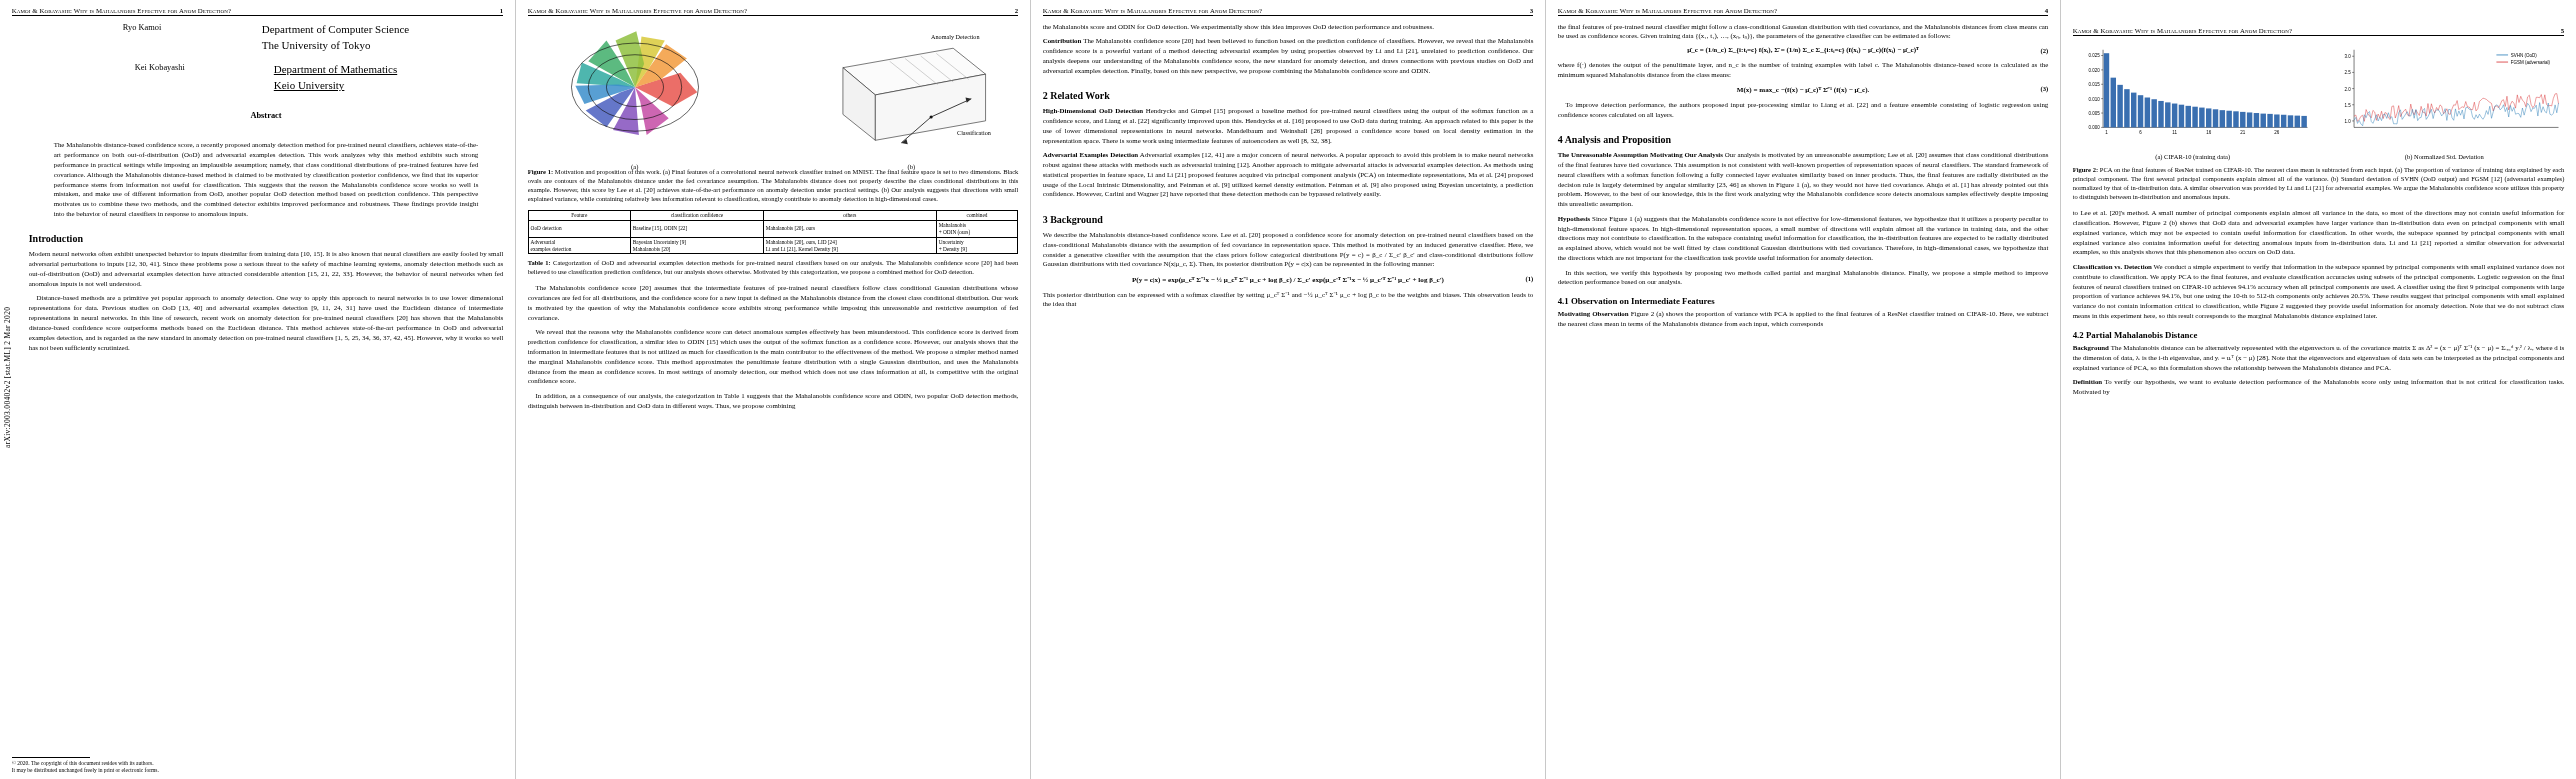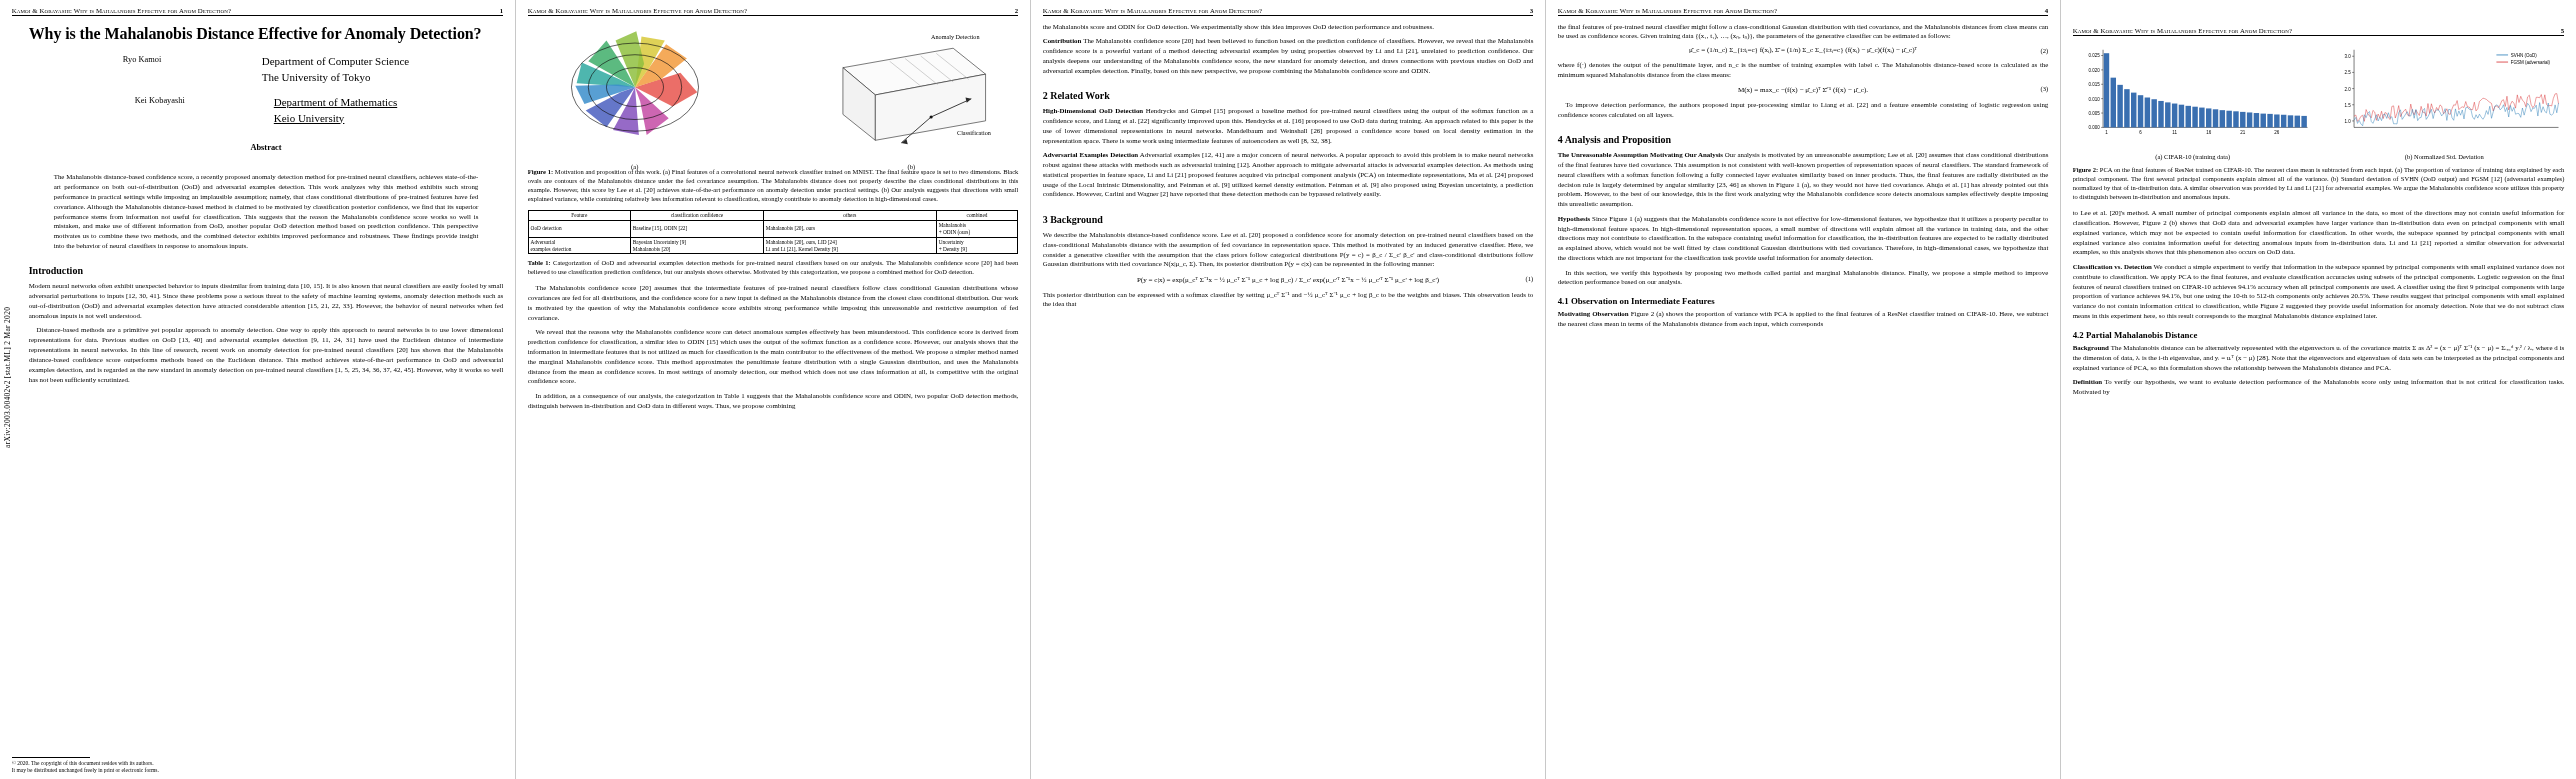--- a/index.html
+++ b/index.html
@@ -24,21 +24,21 @@
   h3.sub{font-size:8.8px;font-weight:bold;margin:9px 0 3.2px 0;}
   p.body{font-size:6.9px;line-height:1.43;text-align:justify;margin:0 0 4.5px 0;text-indent:7.8px;}
   p.body.ni{text-indent:0;}
   .fn{position:absolute;left:11.7px;bottom:5.2px;width:234px;font-size:5.6px;line-height:1.35;color:#000;}
   .fn .hr{width:78px;border-top:0.6px solid #000;margin-bottom:1.9px;}
   .arxivbar{position:absolute;left:-0.6px;top:97px;width:18px;height:364px;}
   .arxivbar span{display:block;transform:rotate(-90deg);transform-origin:left top;position:absolute;left:3.9px;top:351px;white-space:nowrap;font-size:7.5px;font-family:"Liberation Serif",serif;letter-spacing:0.3px;}
   .cc{font-size:5.5px;}
   .cap{font-size:6.5px;line-height:1.4;text-align:justify;margin:5.2px 0 6.5px 0;}
   .cap b{font-weight:bold;}
-  .eq{font-size:7.1px;text-align:center;margin:4.5px 0 5.8px 0;position:relative;}
+  .eq{font-size:7.1px;text-align:center;margin:4.5px 0 5.8px 0;position:relative;font-weight:bold;}
   .eq .num{position:absolute;right:0;top:1.3px;font-size:6.6px;}
   .figrow{display:flex;justify-content:space-between;align-items:flex-end;}
   .subcap{text-align:center;font-size:6.5px;margin-top:1.3px;}
   table.tbl{border-collapse:collapse;font-size:5.3px;width:100%;margin-top:2.6px;}
   table.tbl td,table.tbl th{border:0.6px solid #000;padding:1.3px 1.9px;vertical-align:middle;line-height:1.25;}
   table.tbl th{font-weight:normal;text-align:center;}
   .tcap{font-size:6.5px;line-height:1.4;text-align:justify;margin:3.9px 0 6.5px 0;}
   .wheel{position:relative;width:214px;height:140px;}
   .box3d{position:relative;width:214px;height:140px;}
   svg{display:block;}
@@ -53,21 +53,20 @@
       <span class="pno">1</span>
       <span>Kamoi &amp; Kobayashi: Why is Mahalanobis Effective for Anom Detection?</span>
     </div>
     <div class="rule"></div>
 
     <div class="arxivbar">
       <span>arXiv:2003.00402v2  [stat.ML]  2 Mar 2020</span>
     </div>
 
     <div style="margin-left:17px;">
-      <div class="title">Why is the Mahalanobis Distance Effective for Anomaly Detection?</div>
 
       <div class="authors">
         <div class="aname">Ryo Kamoi</div>
         <div class="aaffil" style="white-space:pre-line;">Department of Computer Science
 The University of Tokyo</div>
       </div>
       <div class="authors">
         <div class="aname">Kei Kobayashi</div>
         <div class="aaffil" style="white-space:pre-line;text-decoration:underline;">Department of Mathematics
 Keio University</div>

